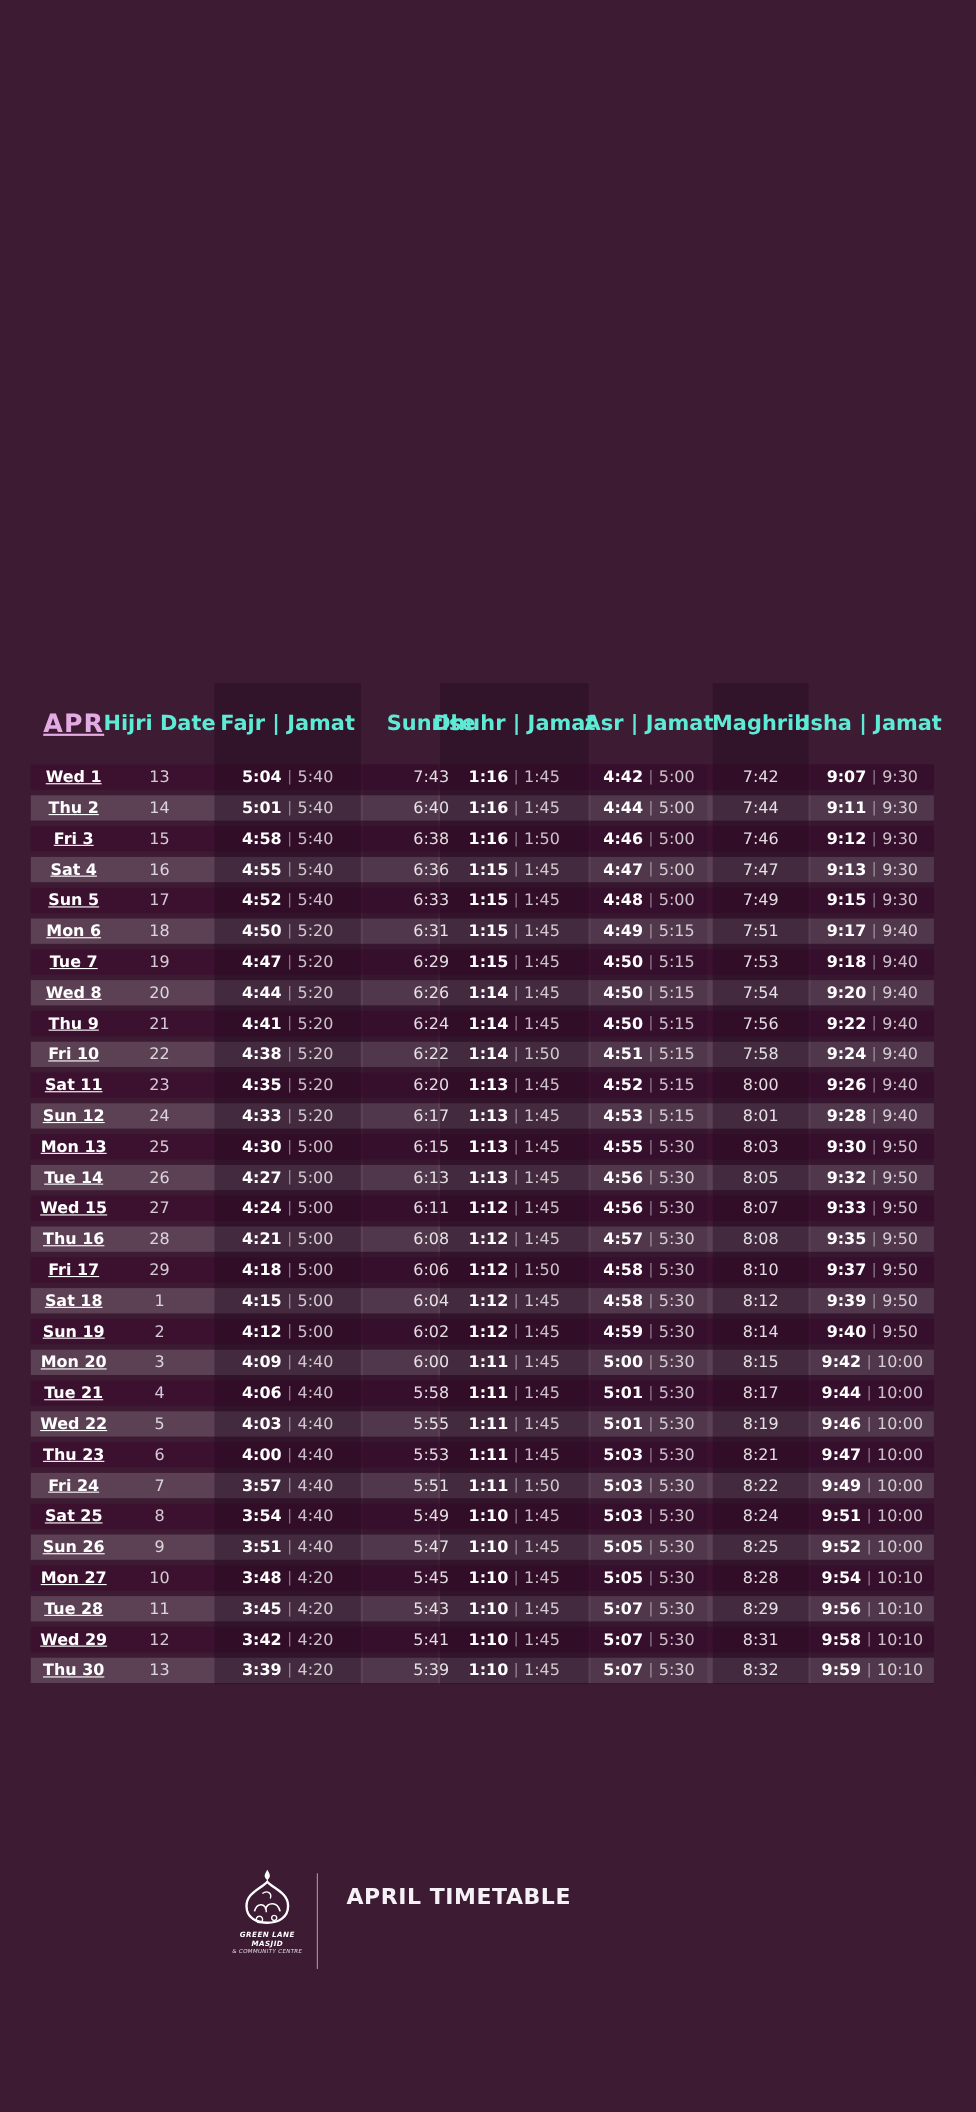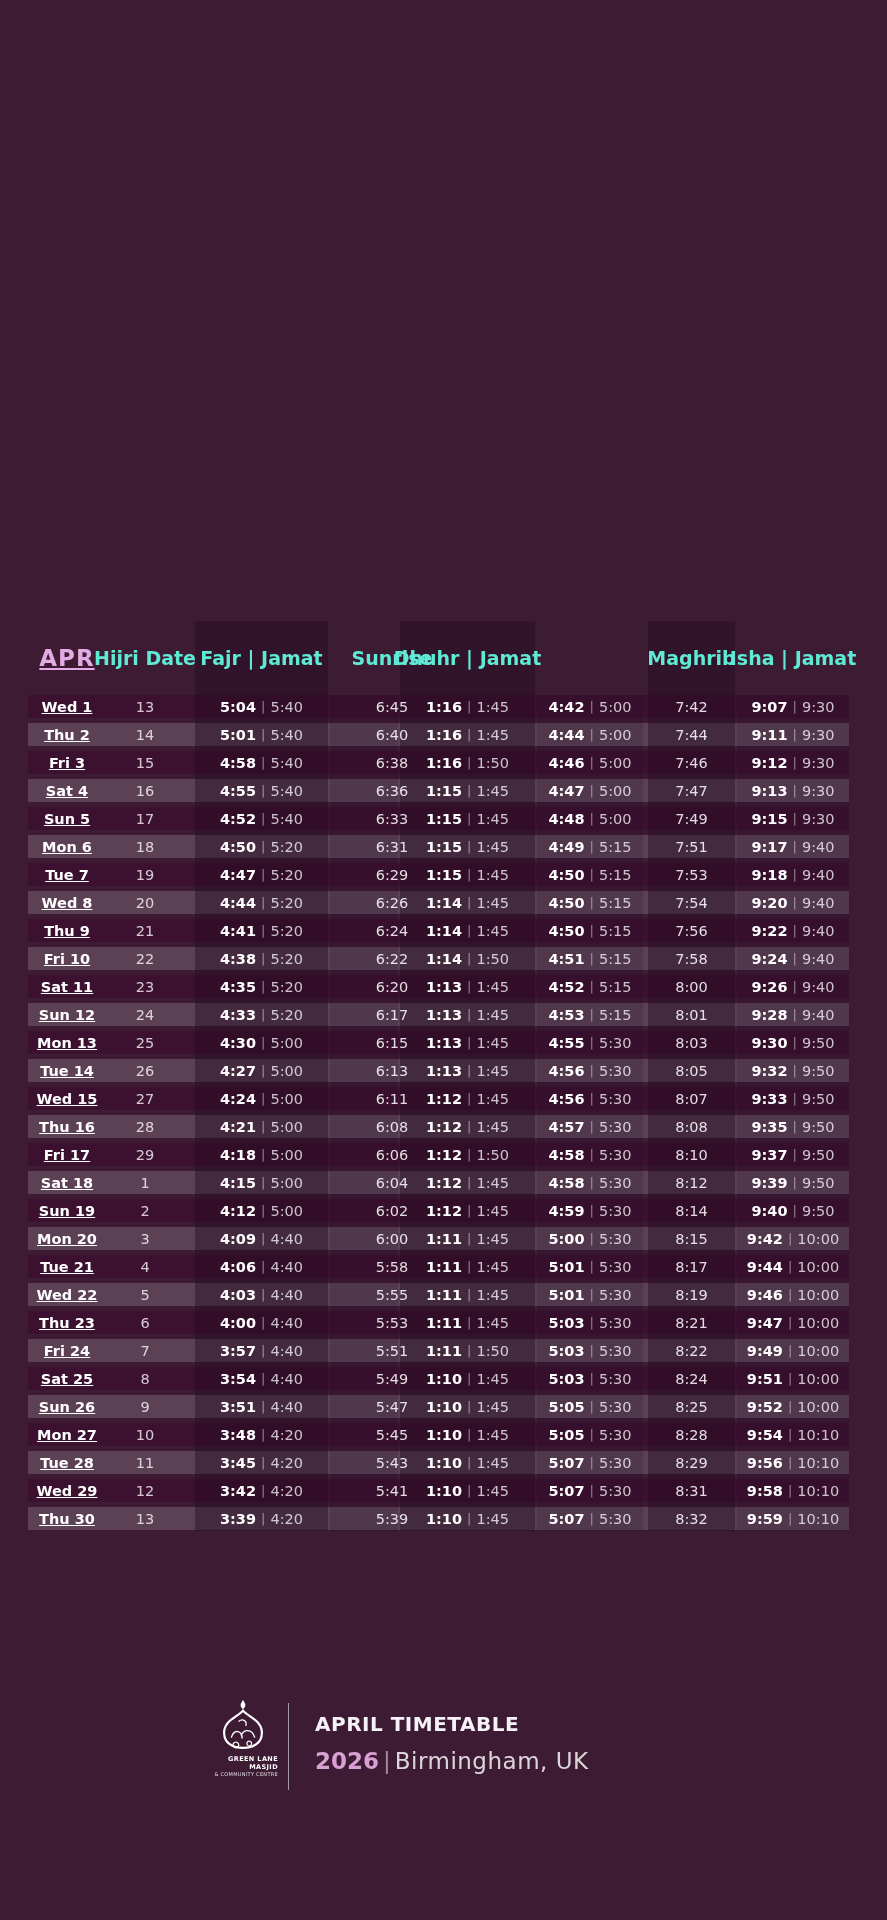--- a/index.html
+++ b/index.html
@@ -43,21 +43,21 @@
   .c-asr{left:509px;width:106px;}
   .c-maghrib{left:620px;width:87px;}
   .c-isha{left:709px;width:112px;}
   .day{font-weight:bold;font-size:14.5px;color:#ffffff;}
   .hijri{font-size:14.5px;color:rgba(255,255,255,0.78);}
   .single{font-size:14.5px;color:rgba(255,255,255,0.86);}
   .main{font-weight:bold;font-size:14.5px;color:#ffffff;}
   .sep{font-size:13px;color:rgba(255,255,255,0.45);}
   .jam{font-size:14.5px;color:rgba(255,255,255,0.75);}
   
-  .footer-logo{position:absolute;left:208px;top:1698px;width:70px;text-align:right;color:#fff;}
+  .footer-logo{position:absolute;left:208px;top:1698px;width:70px;text-align:center;color:#fff;font-style:italic;}
   .footer-logo svg{display:block;margin:0 auto 3px auto;}
   .org{font-size:6.5px;font-weight:bold;letter-spacing:0.4px;color:#ffffff;}
   .org-sub{font-size:5px;letter-spacing:0.3px;color:rgba(255,255,255,0.85);}
   .footer-divider{position:absolute;left:288px;top:1703px;width:1px;height:87px;background:rgba(255,255,255,0.55);}
   .footer-title{position:absolute;left:315px;top:1712px;font-size:20px;font-weight:bold;letter-spacing:0.5px;color:#f5f1f7;}
   .footer-sub{position:absolute;left:315px;top:1748px;font-size:23px;}
   .footer-sub .year{font-weight:bold;color:var(--year-pink,#d9a0d3);}
   .footer-sub .fsep{color:rgba(255,255,255,0.5);padding:0 4px;}
   .footer-sub .loc{color:rgba(255,255,255,0.82);letter-spacing:0.5px;}
 </style>
@@ -74,34 +74,35 @@
       <div class="band band-weak b-sunrise"></div>
       <div class="band band-weak b-asr"></div>
       <div class="band band-weak b-isha"></div>
     </div>
     <div class="thead">
         <div class="cell hdr c-day hdr-apr">APR</div>
         <div class="cell hdr c-hijri">Hijri Date</div>
         <div class="cell hdr c-fajr">Fajr | Jamat</div>
         <div class="cell hdr c-sunrise">Sunrise</div>
         <div class="cell hdr c-dhuhr">Dhuhr | Jamat</div>
+        <div class="cell hdr c-asr">Asr | Jamat</div>
         <div class="cell hdr c-maghrib">Maghrib</div>
         <div class="cell hdr c-isha">Isha | Jamat</div>
       </div>
     <div class="rows">
         <div class="row odd">
           <div class="row-bg"></div>
           <div class="cell c-day day">Wed 1</div>
           <div class="cell c-hijri hijri">13</div>
           <div class="cell c-fajr">
             <span class="main">5:04</span>
             <span class="sep">|</span>
             <span class="jam">5:40</span>
           </div>
-          <div class="cell c-sunrise single">6:45</div>
+          <div class="cell c-sunrise single">7:43</div>
           <div class="cell c-dhuhr">
             <span class="main">1:16</span>
             <span class="sep">|</span>
             <span class="jam">1:45</span>
           </div>
           <div class="cell c-asr">
             <span class="main">4:42</span>
             <span class="sep">|</span>
             <span class="jam">5:00</span>
           </div>
@@ -908,17 +909,14 @@
       <path d="M37 48 a2.6 2.6 0 1 1 -0.1 0" stroke="#ffffff" stroke-width="1.4" fill="none"></path>
       <path d="M25 26 C30 22 35 26 33 31" stroke="#ffffff" stroke-width="1.4" fill="none"></path>
     </svg>
     <div class="org">GREEN LANE MASJID</div>
     <div class="org-sub">&amp; COMMUNITY CENTRE</div>
   </div>
 
   <div class="footer-divider"></div>
 
   <div class="footer-title">APRIL TIMETABLE</div>
-  <div class="footer-sub">
-    <span class="year">2026</span><span class="fsep">|</span><span class="loc">Birmingham, UK</span>
-  </div>
 
 </div>
 
 </body></html>

